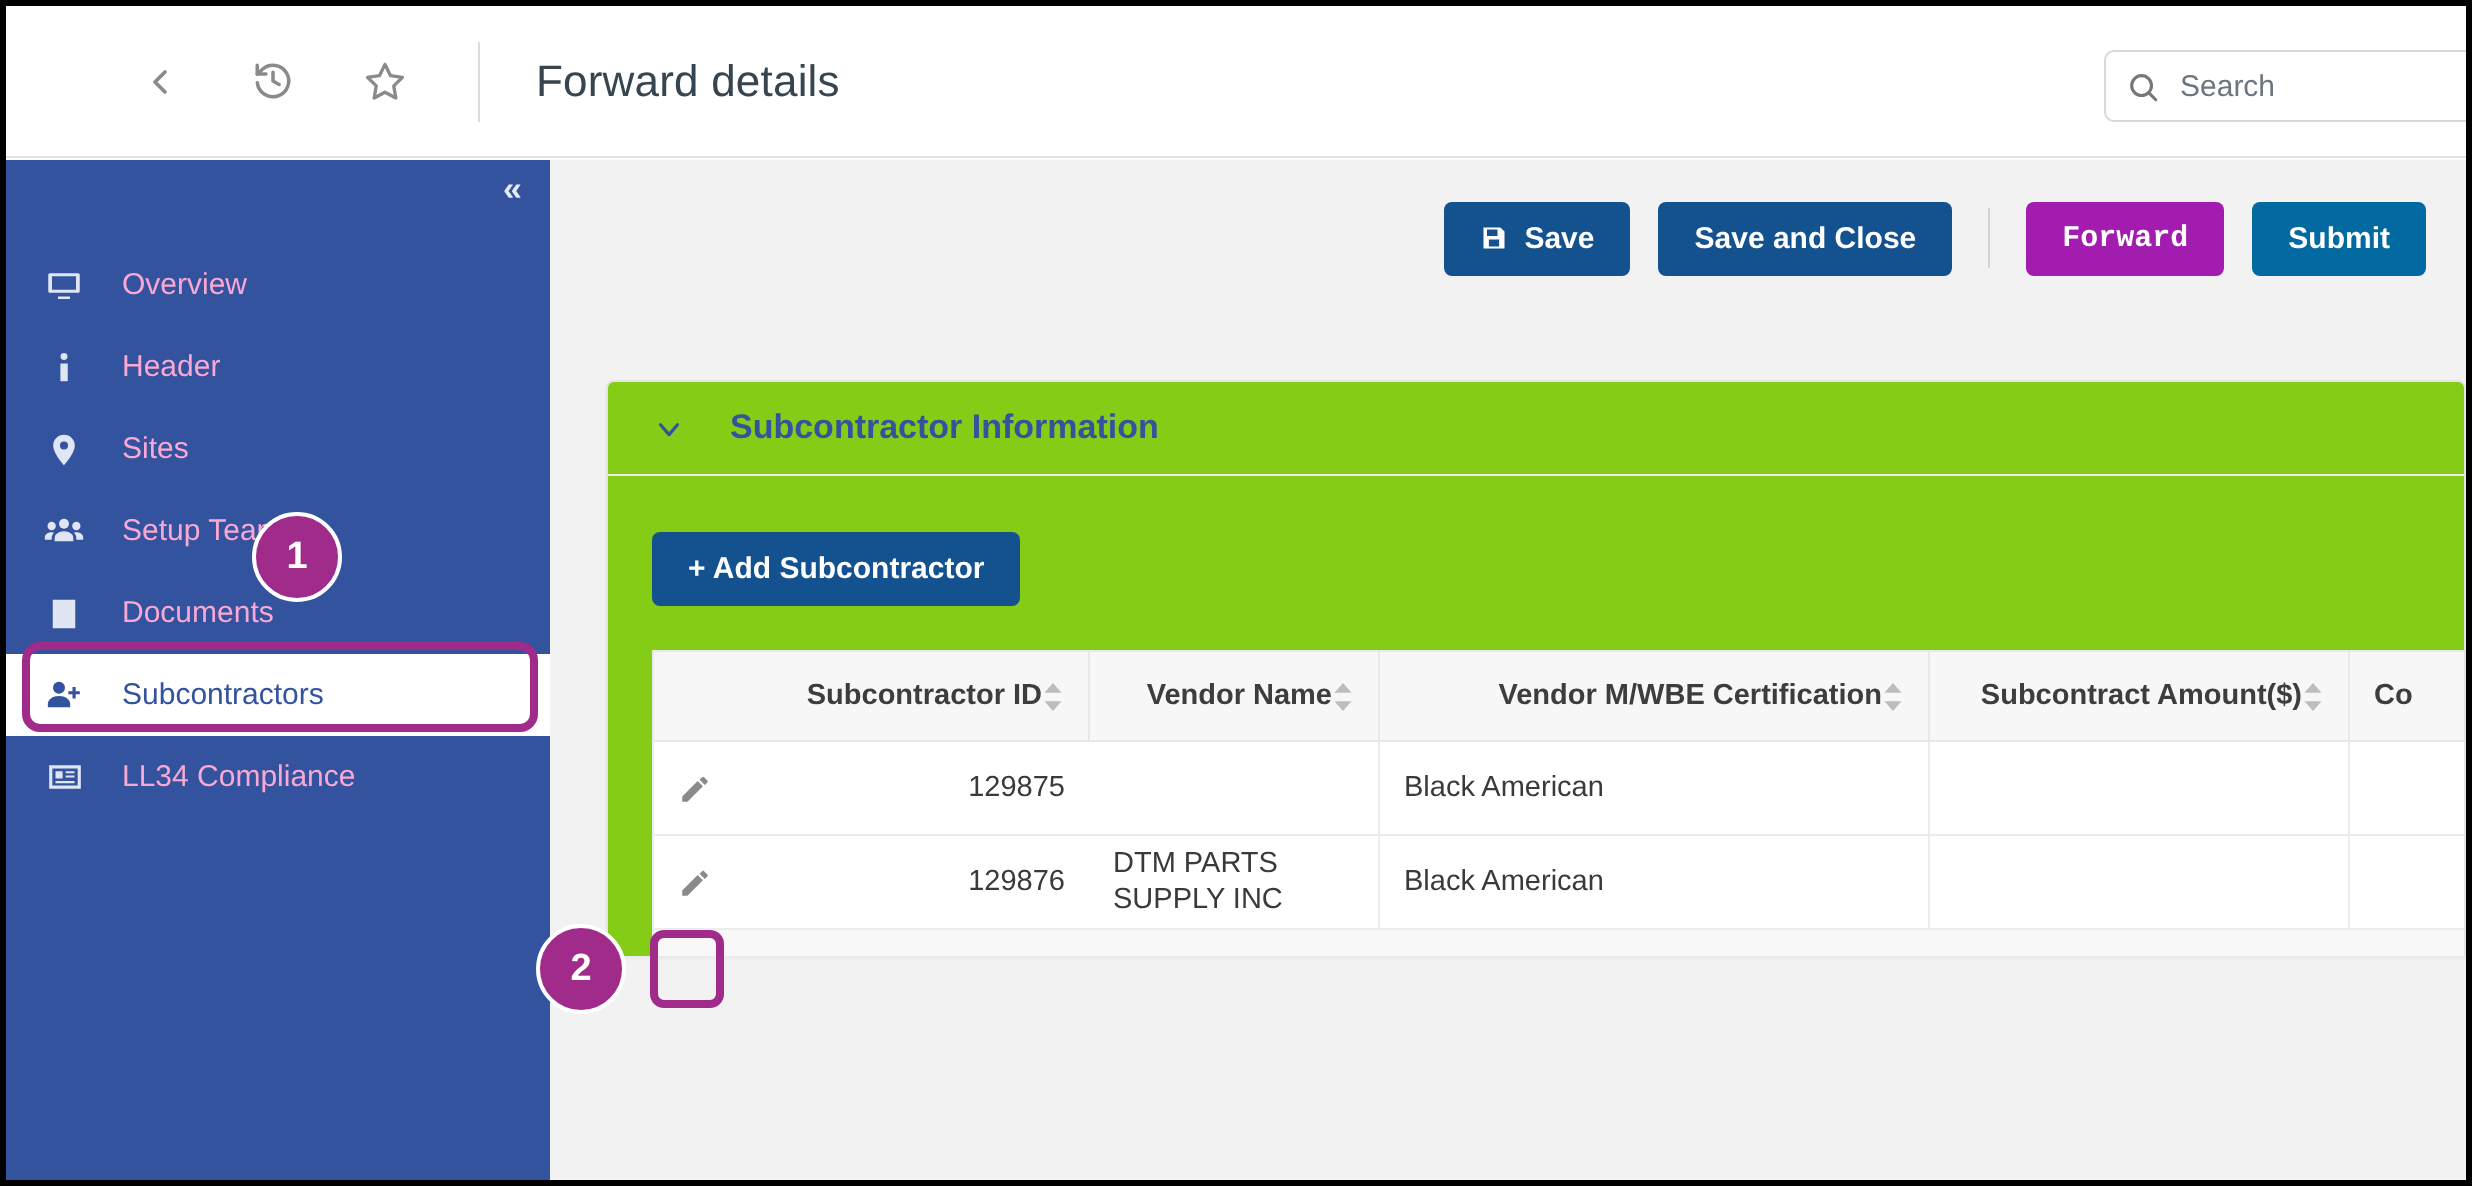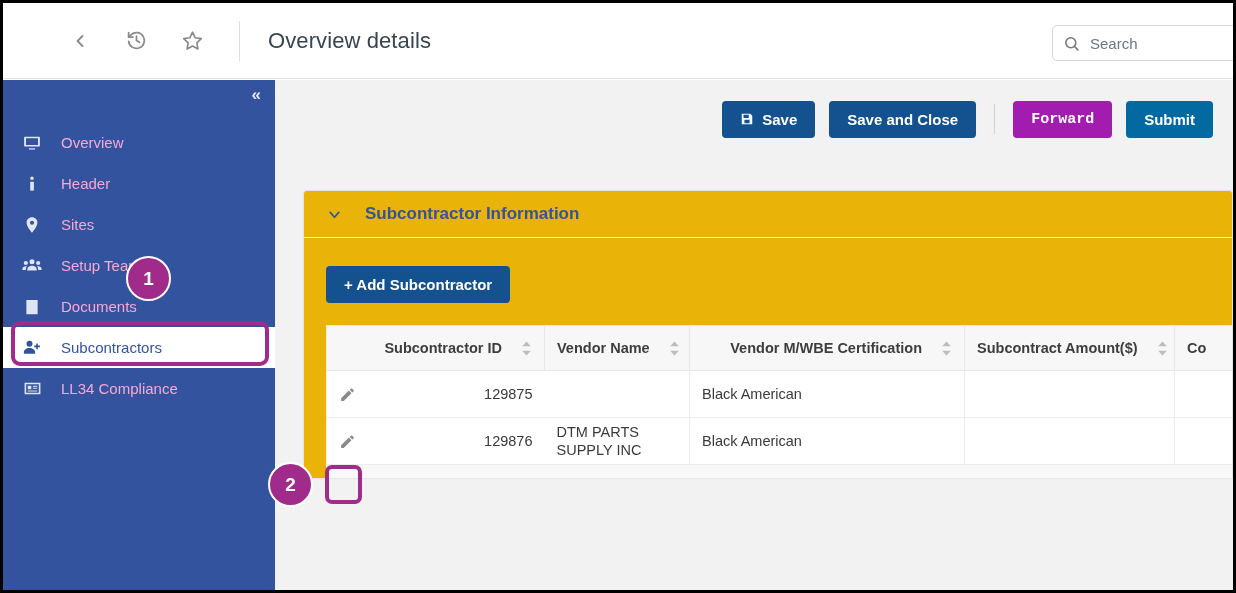--- a/index.html
+++ b/index.html
@@ -123,21 +123,21 @@
   }
   .btn-blue { background: #14518f; }
   .btn-orange { background: #a21caf; font-family: Liberation Mono, monospace; }
   .btn-green { background: #0369a1; }
   #tb-divider { width: 1px; height: 30px; background: #d4d4d4; margin: 0 4px; }
 
   
   #card {
     position: absolute; left: 28px; top: 110px;
     width: 930px; height: 288px;
-    background: #eab308;
+    background: #84cc16;
     border: 1px solid #e4e4e4;
     border-bottom: none;
     border-radius: 4px 4px 0 0;
     box-shadow: 0 1px 2px rgba(0,0,0,.05);
     overflow: hidden;
   }
   #section-header {
     height: 47px;
     display: flex; align-items: center;
     padding-left: 22px; gap: 22px;
@@ -162,21 +162,21 @@
     border-left: none;
     height: 45px;
     font-weight: bold;
     color: #3d3d3d;
     white-space: nowrap;
     padding: 0 12px;
     text-align: right;
   }
   table.grid thead th.left { text-align: left; }
   table.grid thead th:first-child { border-left: 1px solid #e7e7e7; }
-  .th-inner { display: inline-flex; align-items: center; gap: 19px; }
+  .th-inner { display: inline-flex; align-items: center; gap: 0; }
   .sort-ico { display: inline-flex; flex-direction: column; color: #bdbdbd; }
   table.grid tbody td {
     border-bottom: 1px solid #ececec;
     border-left: 1px solid #ececec;
     height: 47px;
     padding: 0 12px;
     vertical-align: middle;
     background: #fff;
   }
   table.grid tbody td.no-left { border-left: none; }
@@ -245,21 +245,21 @@
             <polyline points="12 7 12 12 15.5 14"></polyline>
           </svg>
       </div>
       <div class="topicon">
         <svg width="21" height="21" viewBox="0 0 24 24" fill="none" stroke="currentColor" stroke-width="1.9" stroke-linecap="round" stroke-linejoin="round">
             <polygon points="12 2.5 15.1 8.9 22 9.9 17 14.8 18.2 21.7 12 18.4 5.8 21.7 7 14.8 2 9.9 8.9 8.9"></polygon>
           </svg>
       </div>
     </div>
     <div id="top-divider"></div>
-    <div id="page-title">Overview details</div>
+    <div id="page-title">Forward details</div>
   </div>
 
   <div id="search-box">
     <span class="sicon">
       <svg width="17" height="17" viewBox="0 0 24 24" fill="none" stroke="currentColor" stroke-width="2.2" stroke-linecap="round">
           <circle cx="11" cy="11" r="7"></circle>
           <line x1="16.2" y1="16.2" x2="21" y2="21"></line>
         </svg>
     </span>
     <input id="search-input" type="text" placeholder="Search" style="">

